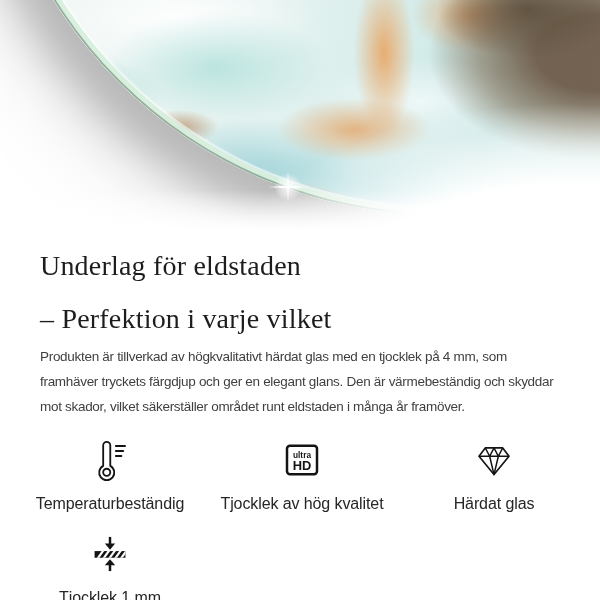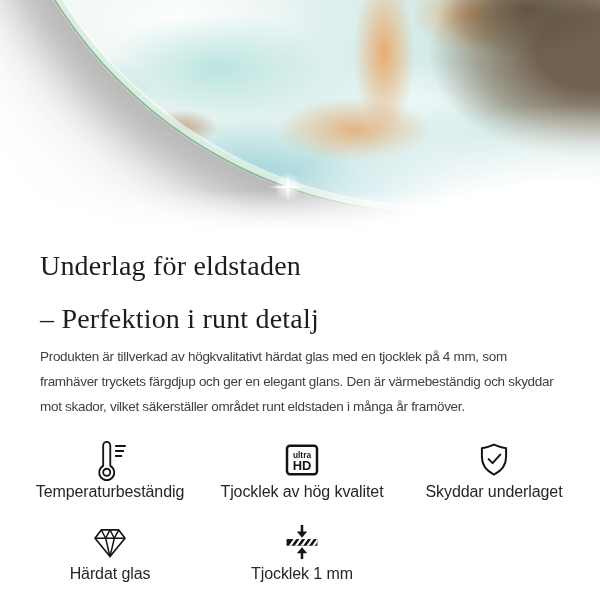--- a/index.html
+++ b/index.html
@@ -74,21 +74,21 @@
   .desc{
     margin:6px 0 4px;max-width:540px;
     font-size:13.5px;line-height:25px;letter-spacing:-0.3px;
     color:var(--text-body,#3f3f3f);
   }
   
   .features{
     margin:18px 0 0 14px;width:576px;
     display:grid;grid-template-columns:repeat(3,192px);row-gap:18px;
   }
-  .feature{display:flex;flex-direction:column;align-items:center;}
+  .feature{display:flex;flex-direction:column;align-items:center;gap:12px;}
   .icon-box{height:46px;display:flex;align-items:center;justify-content:center;color:var(--icon-stroke,#141414);}
   .f-label{font-size:16px;letter-spacing:-0.1px;color:var(--label-color,#262626);}
   svg{display:block;}
   svg text{font-family:"Liberation Sans", sans-serif;}
 </style>
 </head>
 <body>
 
 <div class="photo">
   <div class="disc-shadow"></div>
@@ -97,21 +97,21 @@
   </div>
   <div class="sparkle">
       <span class="core"></span>
     </div>
   <div class="fade"></div>
 </div>
 
 <div class="content">
   <h1>
     <span>Underlag för eldstaden</span>
-    <span>– Perfektion i runt detalj</span>
+    <span>– Perfektion i varje vilket</span>
   </h1>
   <p class="desc">Produkten är tillverkad av högkvalitativt härdat glas med en tjocklek på 4 mm, som framhäver tryckets färgdjup och ger en elegant glans. Den är värmebeständig och skyddar mot skador, vilket säkerställer området runt eldstaden i många år framöver.</p>
 </div>
 
 <div class="features">
 
   <div class="feature">
     <div class="icon-box">
       <svg width="40" height="44" viewBox="0 0 44 48" fill="none" stroke="currentColor">
         <path d="M14.5 30.5 V8 a3.9 3.9 0 0 1 7.8 0 V30.5 a8.3 8.3 0 1 1 -7.8 0 Z" stroke-width="2" stroke-linejoin="round"></path>
@@ -126,29 +126,20 @@
     <div class="icon-box">
       <svg width="40" height="40" viewBox="0 0 48 48" fill="none">
         <rect x="6" y="7" width="36" height="34" rx="3.5" stroke="currentColor" stroke-width="3"></rect>
         <text x="24" y="21" font-size="10" font-weight="700" text-anchor="middle" fill="currentColor">ultra</text>
         <text x="24" y="36" font-size="15.5" font-weight="700" text-anchor="middle" fill="currentColor">HD</text>
       </svg>
     </div>
     <div class="f-label">Tjocklek av hög kvalitet</div>
   </div>
 
-  <div class="feature">
-    <div class="icon-box">
-      <svg width="40" height="42" viewBox="0 0 48 48" fill="none" stroke="currentColor" stroke-width="2.4" stroke-linecap="round" stroke-linejoin="round">
-        <path d="M24 5.5 C29 7.7 33.5 9.2 38.5 9.9 V20.5 C38.5 30.8 32.4 37.4 24 41.5 C15.6 37.4 9.5 30.8 9.5 20.5 V9.9 C14.5 9.2 19 7.7 24 5.5 Z"></path>
-        <path d="M17.5 23 l4.8 4.8 L31.5 17.5"></path>
-      </svg>
-    </div>
-    <div class="f-label">Skyddar underlaget</div>
-  </div>
 
   <div class="feature">
     <div class="icon-box">
       <svg width="40" height="38" viewBox="0 0 48 44" fill="none" stroke="currentColor" stroke-linejoin="round">
         <path d="M13.5 7.5 H34.5 L42 17.5 L24 39.5 L6 17.5 Z" stroke-width="2"></path>
         <path d="M6 17.5 H42 M13.5 7.5 L18.8 17.5 L24 7.5 L29.2 17.5 L34.5 7.5 M18.8 17.5 L24 39.5 L29.2 17.5" stroke-width="1.8"></path>
       </svg>
     </div>
     <div class="f-label">Härdat glas</div>
   </div>

